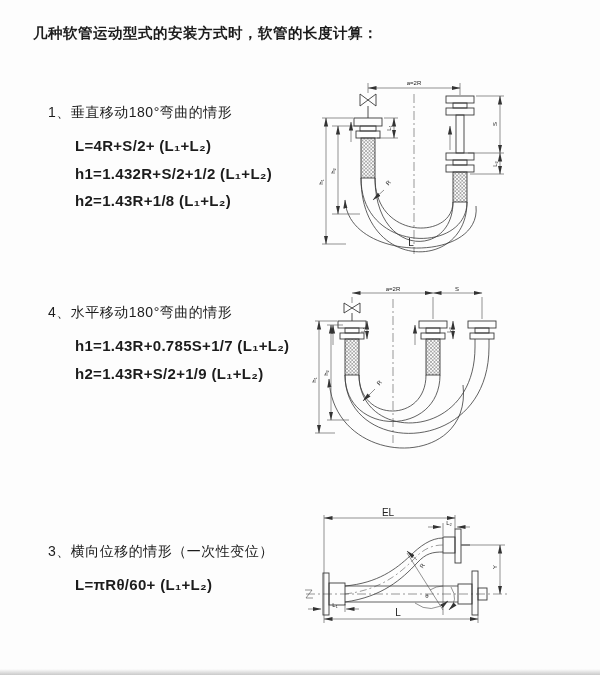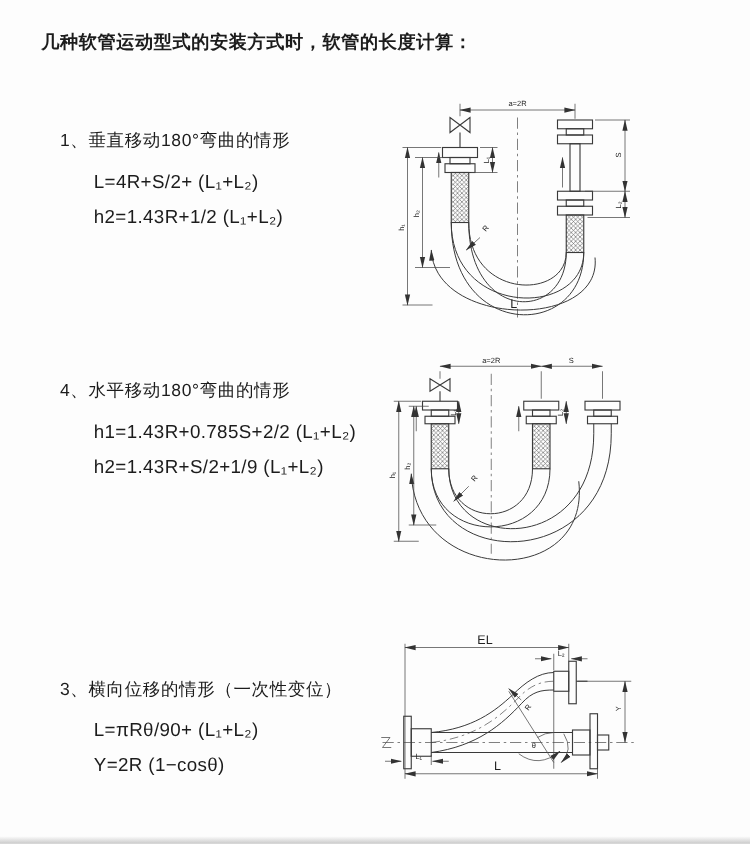--- a/index.html
+++ b/index.html
@@ -9,21 +9,21 @@
     font-family:"Liberation Sans","DejaVu Sans",sans-serif;
   }
   .title{
     position:absolute;left:33px;top:24px;margin:0;
     font-size:14.5px;font-weight:bold;letter-spacing:0.5px;text-align:center;
   }
   .sec{position:absolute;left:48px;}
   #sec1{top:104px;} #sec2{top:304px;} #sec3{top:519px;margin-top:24px;}
   .heading{font-size:14px;font-weight:normal;letter-spacing:0.5px;margin-bottom:10px;}
   .formula{
-    margin-left:27px;font-size:15px;font-weight:400;
+    margin-left:27px;font-size:15px;font-weight:700;
     line-height:27.5px;letter-spacing:0.3px;white-space:nowrap;
   }
   svg{position:absolute;overflow:visible;}
   #d1{left:310px;top:74px;} #d2{left:305px;top:285px;} #d3{left:300px;top:507px;}
   .ln{stroke:#3a3a3a;stroke-width:0.9;fill:none;}
   .hz{stroke:#3a3a3a;stroke-width:0.8;fill:none;}
   .dim{stroke:#4a4a4a;stroke-width:0.6;fill:none;}
   .cl{stroke:#555;stroke-width:0.6;fill:none;stroke-dasharray:9 3 2 3;}
   text{fill:#222;font-size:6px;font-family:"Liberation Sans","DejaVu Sans",sans-serif;}
   .big{font-size:10px;}
@@ -33,33 +33,33 @@
 </head>
 <body>
 
 <main>
 
   <h1 class="title">几种软管运动型式的安装方式时，软管的长度计算：</h1>
 
   <section class="sec" id="sec1">
     <div class="heading">1、垂直移动180°弯曲的情形</div>
     <div class="formula">L=4R+S/2+ (L₁+L₂)</div>
-    <div class="formula">h2=1.43R+1/2 (L₁+L₂)</div>
+    <div class="formula">h1=1.432R+S/2+1/2 (L₁+L₂)</div>
+    <div class="formula">h2=1.43R+1/8 (L₁+L₂)</div>
   </section>
 
   <section class="sec" id="sec2">
     <div class="heading">4、水平移动180°弯曲的情形</div>
-    <div class="formula">h1=1.43R+0.785S+2/2 (L₁+L₂)</div>
+    <div class="formula">h1=1.43R+0.785S+1/7 (L₁+L₂)</div>
     <div class="formula">h2=1.43R+S/2+1/9 (L₁+L₂)</div>
   </section>
 
   <section class="sec" id="sec3">
     <div class="heading">3、横向位移的情形（一次性变位）</div>
-    <div class="formula">L=πRθ/90+ (L₁+L₂)</div>
-    <div class="formula">Y=2R (1−cosθ)</div>
+    <div class="formula">L=πRθ/60+ (L₁+L₂)</div>
   </section>
 
   <svg id="d1" width="286" height="186" viewBox="0 0 286 186">
     <defs>
       <marker id="a1e" markerWidth="9" markerHeight="6" refX="8.5" refY="3" orient="auto" markerUnits="userSpaceOnUse">
         <path d="M9,3 L0,0.9 L0,5.1 Z" fill="#333"></path>
       </marker>
       <marker id="a1s" markerWidth="9" markerHeight="6" refX="8.5" refY="3" orient="auto-start-reverse" markerUnits="userSpaceOnUse">
         <path d="M9,3 L0,0.9 L0,5.1 Z" fill="#333"></path>
       </marker>

